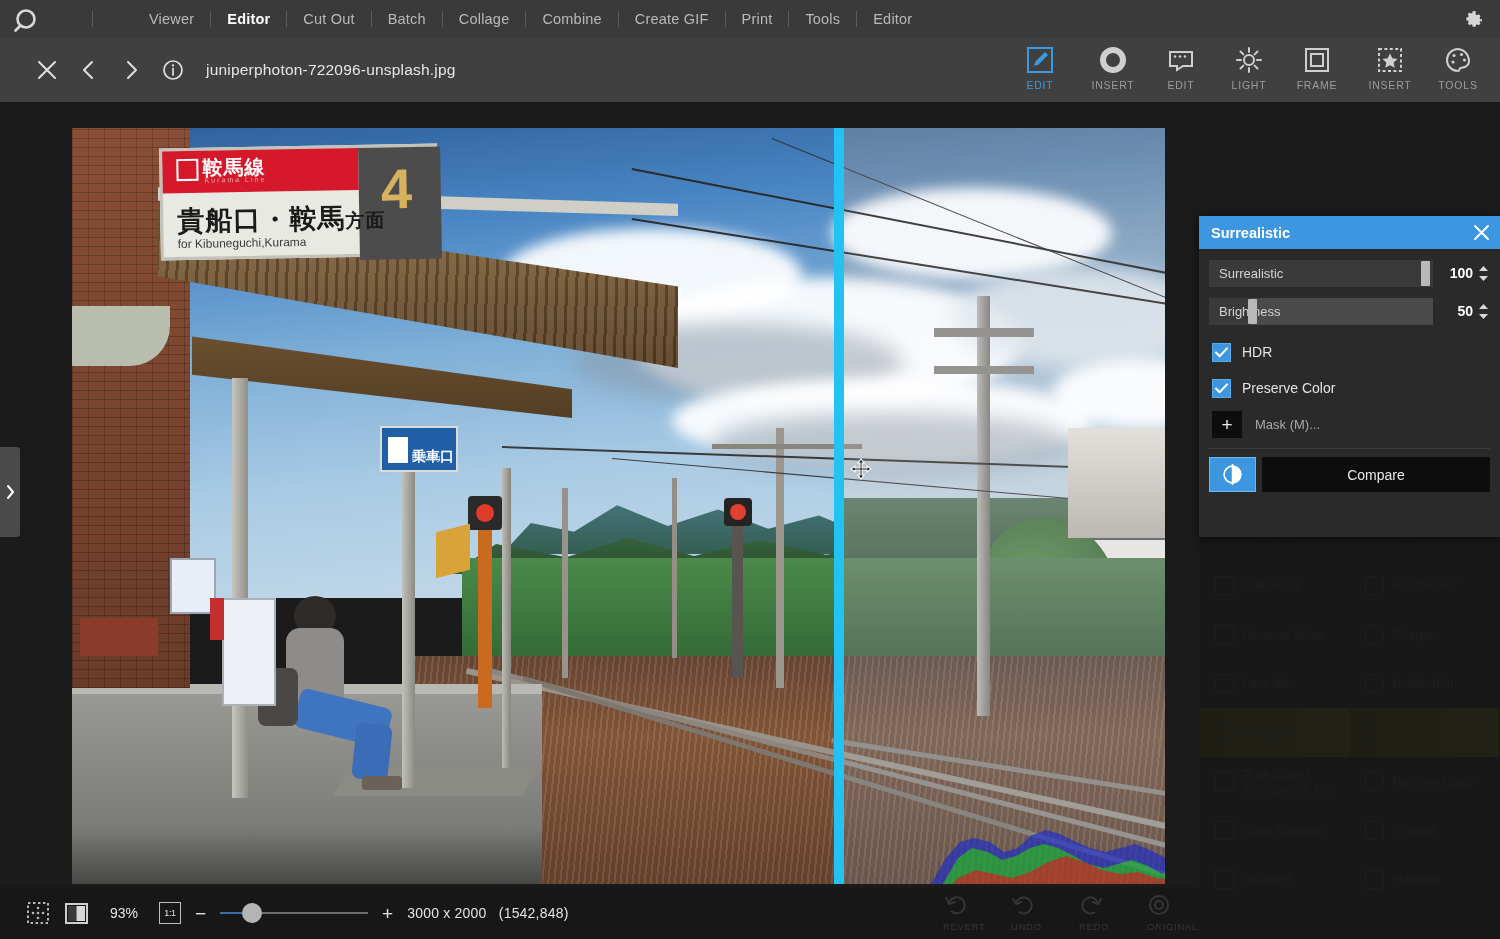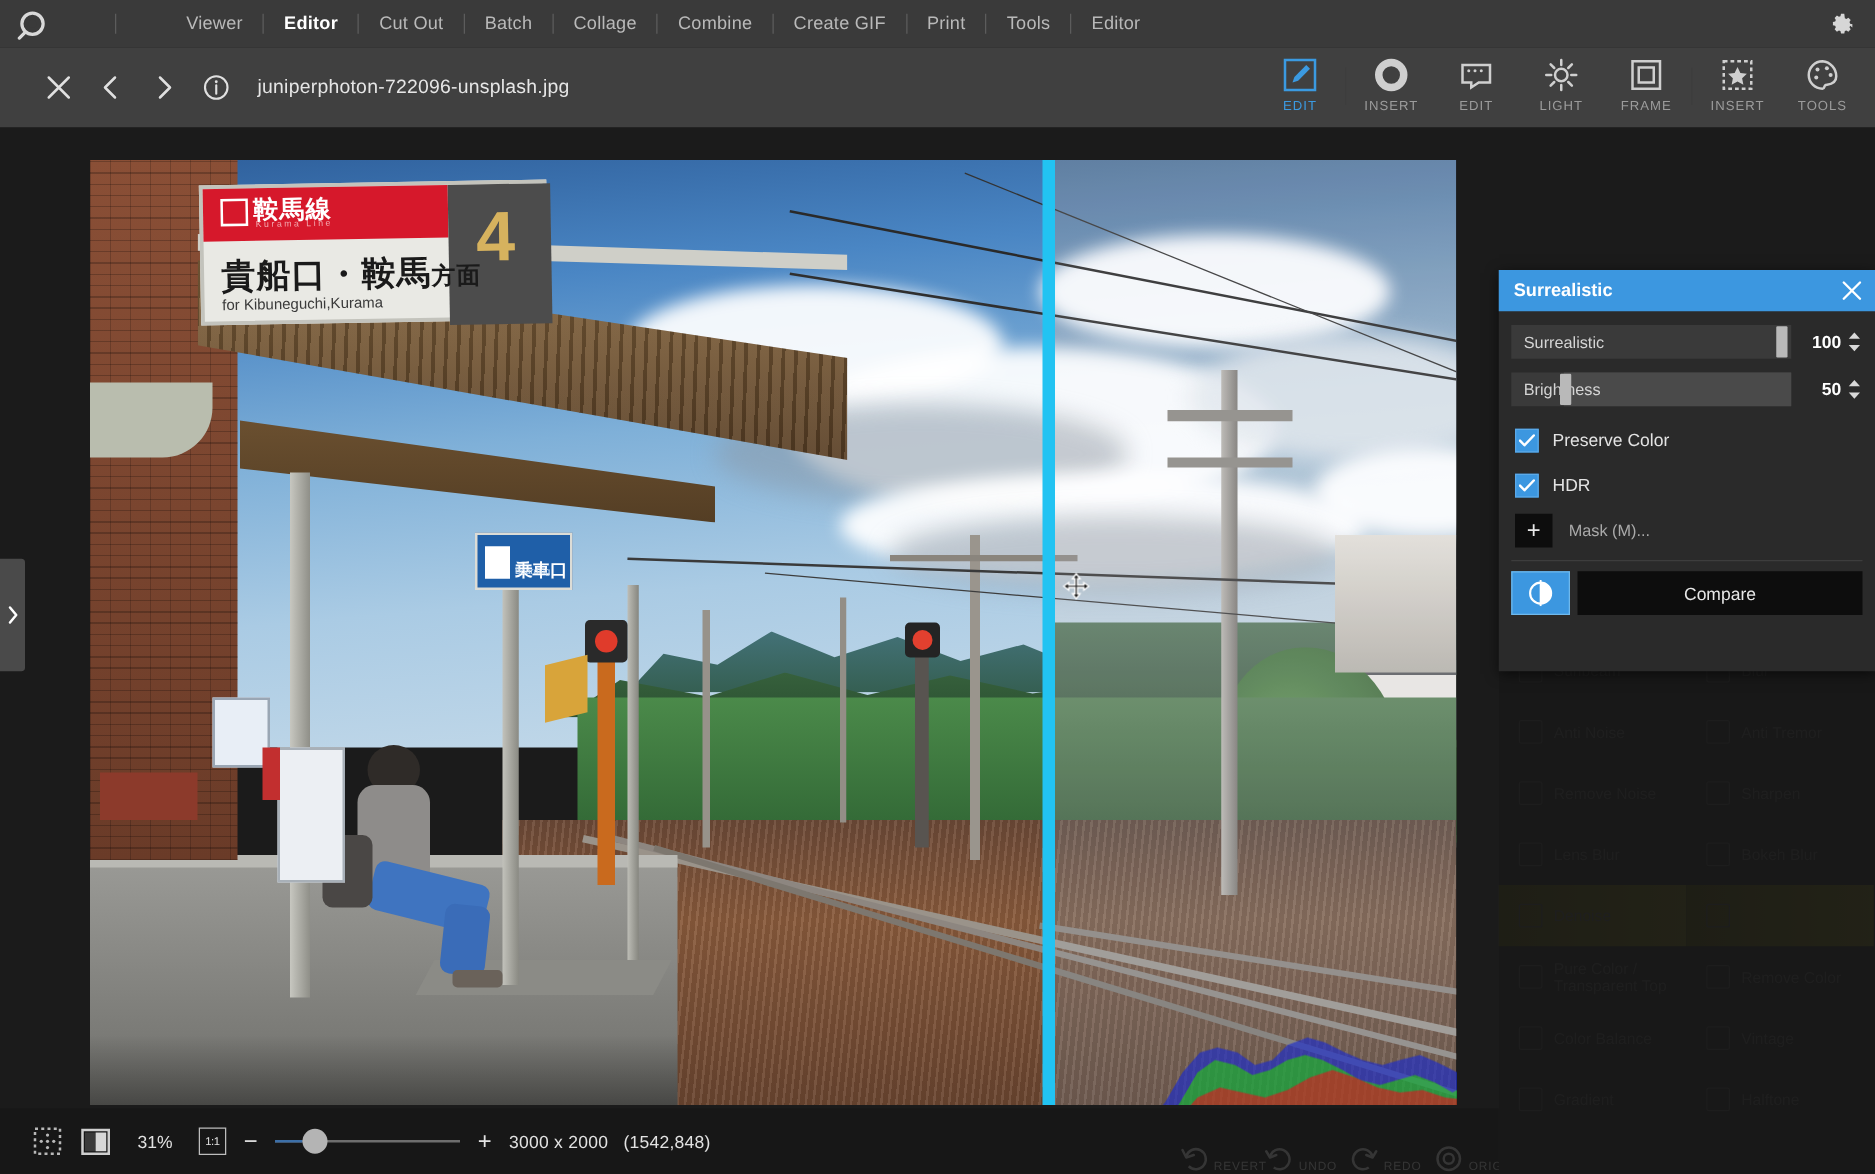--- a/index.html
+++ b/index.html
@@ -217,21 +217,21 @@
   #zs-fill { position:absolute; left:0; width:22px; height:2px; background:#3c6fa8; }
   #zs-knob {
     position:absolute; left:22px; top:1px; width:20px; height:20px; border-radius:50%;
     background:#b4b4b4;
   }
   .zs-sign { font-size:19px; color:#e2e2e2; line-height:1; }
   #dims { font-size:14px; color:#e2e2e2; letter-spacing:.2px; }
 
   #bb-right { position:absolute; right:6px; top:0; height:52px; display:flex; align-items:flex-end; opacity:.16; }
   .bbtool {
-    width:68px; height:50px; display:flex; flex-direction:row; align-items:flex-end;
+    width:68px; height:50px; display:flex; flex-direction:column; align-items:flex-start;
     justify-content:flex-start; padding-top:4px; gap:4px;
   }
   .bbtool .bblabel { font-size:9.5px; letter-spacing:.7px; color:#cfcfcf; }
   .bbsep { width:1px; height:26px; background:#6a6a6a; margin:0 3px 14px 3px; }
 
   .ico { display:block; }
 </style>
 </head>
 <body>
 
@@ -681,30 +681,30 @@
           </svg>
         </span>
       </div>
 
       <div class="chk-row">
         <span class="chkbox">
           <svg class="ico" width="13" height="11" viewBox="0 0 13 11">
             <path d="M1 5.5 L4.6 9.2 L12 1.4" fill="none" stroke="#ffffff" stroke-width="2" stroke-linecap="round" stroke-linejoin="round"></path>
           </svg>
         </span>
-        <span class="chk-label">Preserve Color</span>
+        <span class="chk-label">HDR</span>
       </div>
 
       <div class="chk-row">
         <span class="chkbox">
           <svg class="ico" width="13" height="11" viewBox="0 0 13 11">
             <path d="M1 5.5 L4.6 9.2 L12 1.4" fill="none" stroke="#ffffff" stroke-width="2" stroke-linecap="round" stroke-linejoin="round"></path>
           </svg>
         </span>
-        <span class="chk-label">HDR</span>
+        <span class="chk-label">Preserve Color</span>
       </div>
 
       <div id="mask-row">
         <span id="mask-plus">+</span>
         <span id="mask-label">Mask (M)...</span>
       </div>
 
       <div id="dlg-divider"></div>
 
       <div id="cmp-row">
@@ -734,21 +734,21 @@
         <circle cx="12" cy="17" r="1.3" fill="#b8b8b8"></circle>
       </svg>
     </span>
     <span>
       <svg class="ico" width="25" height="25" viewBox="0 0 25 25">
         <rect x="2" y="3" width="21" height="19" fill="none" stroke="#cfcfcf" stroke-width="2"></rect>
         <rect x="4" y="5" width="8.5" height="15" fill="#3a3a3a"></rect>
         <rect x="12.5" y="5" width="8.5" height="15" fill="#d8d8d8"></rect>
       </svg>
     </span>
-    <span id="zoompct">31%</span>
+    <span id="zoompct">93%</span>
     <span id="onetoone">1:1</span>
     <span class="zs-sign">−</span>
     <span id="zoom-slider">
       <span id="zs-track"></span>
       <span id="zs-fill"></span>
       <span id="zs-knob"></span>
     </span>
     <span class="zs-sign">+</span>
     <span id="dims">
       <span>3000 x 2000</span>

